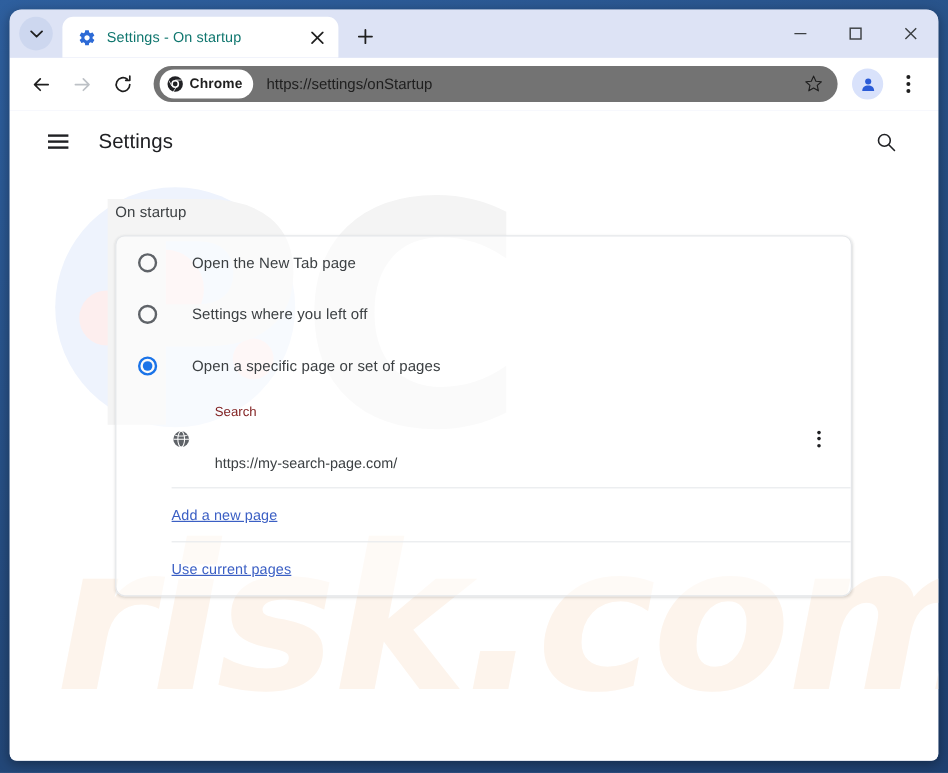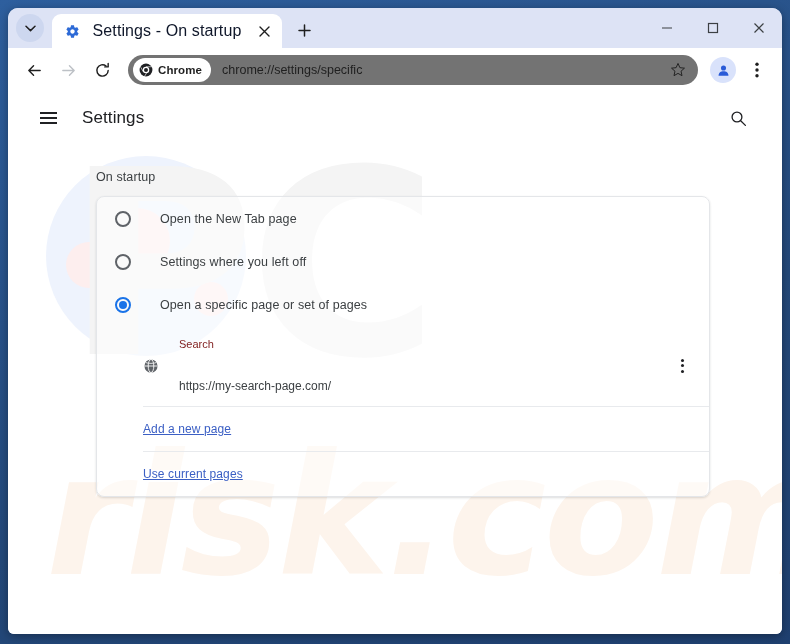--- a/index.html
+++ b/index.html
@@ -61,28 +61,27 @@
     margin-left: 8px;
     gap: 9px;
     cursor: pointer;
   }
   .tab-favicon {
     width: 16px; height: 16px;
     display: flex; align-items: center; justify-content: center;
     flex: 0 0 auto;
   }
   .tab-title {
-    font-size: 16px;
-    color: #0f172a;
+    font-size: 12px;
+    color: #0f766e;
     white-space: nowrap;
     overflow: hidden;
     text-overflow: ellipsis;
     flex: 1 1 auto;
     letter-spacing: .1px;
-    text-align: center;
   }
   .tab-close {
     width: 20px; height: 20px;
     display: flex; align-items: center; justify-content: center;
     border-radius: 10px;
     flex: 0 0 auto;
     cursor: pointer;
   }
   .new-tab-btn {
     width: 28px; height: 28px;
@@ -455,21 +454,21 @@
           <svg width="14" height="14" viewBox="0 0 24 24">
             <circle cx="12" cy="12" r="11" fill="#202124"></circle>
             <circle cx="12" cy="12" r="5.6" fill="#ffffff"></circle>
             <circle cx="12" cy="12" r="3.4" fill="#202124"></circle>
             <path d="M12 6.4 H21.2" stroke="#ffffff" stroke-width="1.1"></path>
             <path d="M7.2 14.9 L3.0 7.2" stroke="#ffffff" stroke-width="1.1"></path>
             <path d="M12.9 17.4 L9.0 23.6" stroke="#ffffff" stroke-width="1.1"></path>
           </svg>
           <span class="chrome-chip-label">Chrome</span>
         </div>
-        <span class="omnibox-url">chrome://settings/specific</span>
+        <span class="omnibox-url">https://settings/onStartup</span>
         <span class="star-btn">
           <svg width="16" height="16" viewBox="0 0 20 20">
             <path d="M10 1.8 L12.4 7.1 L18.1 7.7 L13.8 11.5 L15.0 17.1 L10 14.2 L5.0 17.1 L6.2 11.5 L1.9 7.7 L7.6 7.1 Z" fill="none" stroke="#1f1f1f" stroke-width="1.2" stroke-linejoin="round"></path>
           </svg>
         </span>
       </div>
 
       <div class="avatar-btn">
         <svg width="15" height="15" viewBox="0 0 20 20">
           <circle cx="10" cy="6.6" r="3.4" fill="#2a5bd7"></circle>

